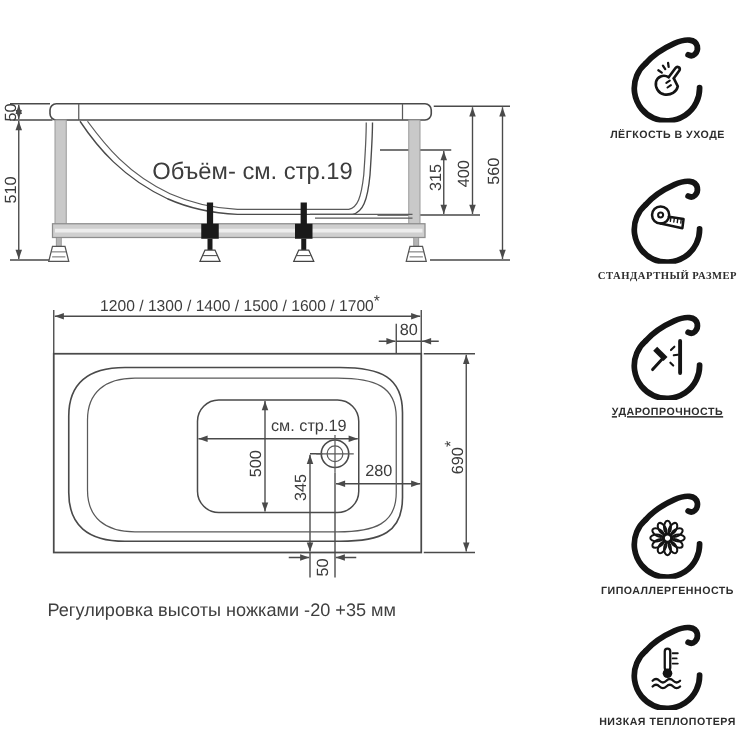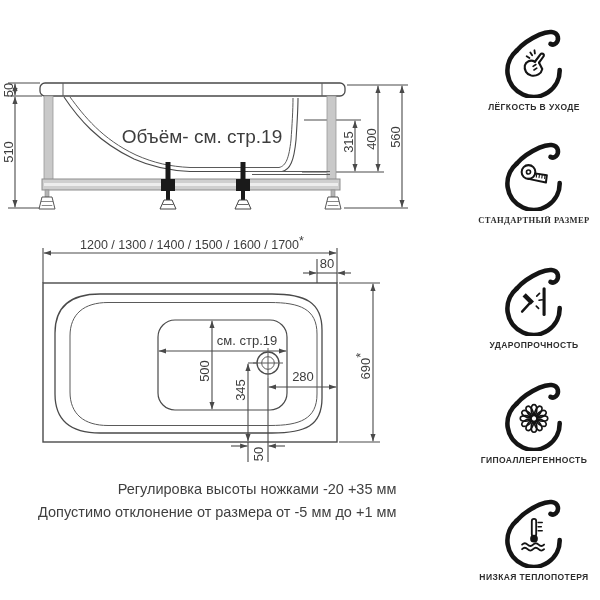--- a/index.html
+++ b/index.html
@@ -17,21 +17,21 @@
   #top-svg  { left:0; top:236px; }
 
   .footnotes { position:absolute; left:38px; top:478px; font-size:14.5px;
                color:#3f3f3f; line-height:23px;text-align:right; }
 
   .features-col { position:absolute; left:468px; top:0; width:132px; height:600px; }
   .feature { position:absolute; left:0; width:132px; text-align:center; }
   .feature .icon-wrap { display:block; height:78px; }
   .feature .f-label { display:block; margin-top:4px; font-size:8.5px; font-weight:600;
                       letter-spacing:0.4px; color:#2d2d2d; white-space:nowrap; }
-  .f1 { top:20px; } .f2 { top:133px;font-family:Liberation Serif, serif; } .f3 { top:258px; } .f4 { top:373px; } .f5 { top:490px; }
+  .f1 { top:20px; } .f2 { top:133px;font-family:Liberation Serif, serif; } .f3 { top:242px;text-decoration:underline; } .f4 { top:385px; } .f5 { top:490px; }
 
   .drawline { stroke:#4a4a4a; fill:none; }
   .dim { stroke:#4a4a4a; stroke-width:1.1; fill:none; }
   .thin { stroke:#5a5a5a; stroke-width:1; fill:none; }
 </style>
 </head>
 <body>
 
 <div id="stage">
 
@@ -151,21 +151,20 @@
     <text class="dimtxt ctr" x="247" y="345">см. стр.19</text>
     <text class="dimtxt rl" x="204" y="371" transform="rotate(-90 204 371)">500</text>
     <text class="dimtxt rl" x="240" y="390" transform="rotate(-90 240 390)">345</text>
     <text class="dimtxt ctr" x="303" y="381">280</text>
     <text class="dimtxt rl" x="258" y="454" transform="rotate(-90 258 454)">50</text>
     <text class="dimtxt rl" x="365" y="366" transform="rotate(-90 365 366)"><tspan>690</tspan><tspan dy="-5">*</tspan></text>
   </svg>
 
   <div class="footnotes">
     <div>Регулировка высоты ножками -20 +35 мм</div>
-    <div>Допустимо отклонение от размера от -5 мм до +1 мм</div>
   </div>
 
   <div class="features-col">
 
     <div class="feature f1">
       <span class="icon-wrap">
         <svg width="66" height="78" viewBox="-36 -46 72 84">
           <path d="M28,8 A28.5,28.5 0 1 1 -19,-13" stroke="#141414" stroke-width="5" fill="none" stroke-linecap="round"></path>
           <path d="M-19,-13 C-13,-20 -4,-26 6,-30.5 C16,-35 24.5,-34.5 26,-28 C27,-22.5 22.5,-18 18,-20.5" stroke="#141414" stroke-width="5" fill="none" stroke-linecap="round"></path>
           <g stroke="#141414" fill="none" stroke-linecap="round" stroke-linejoin="round">

